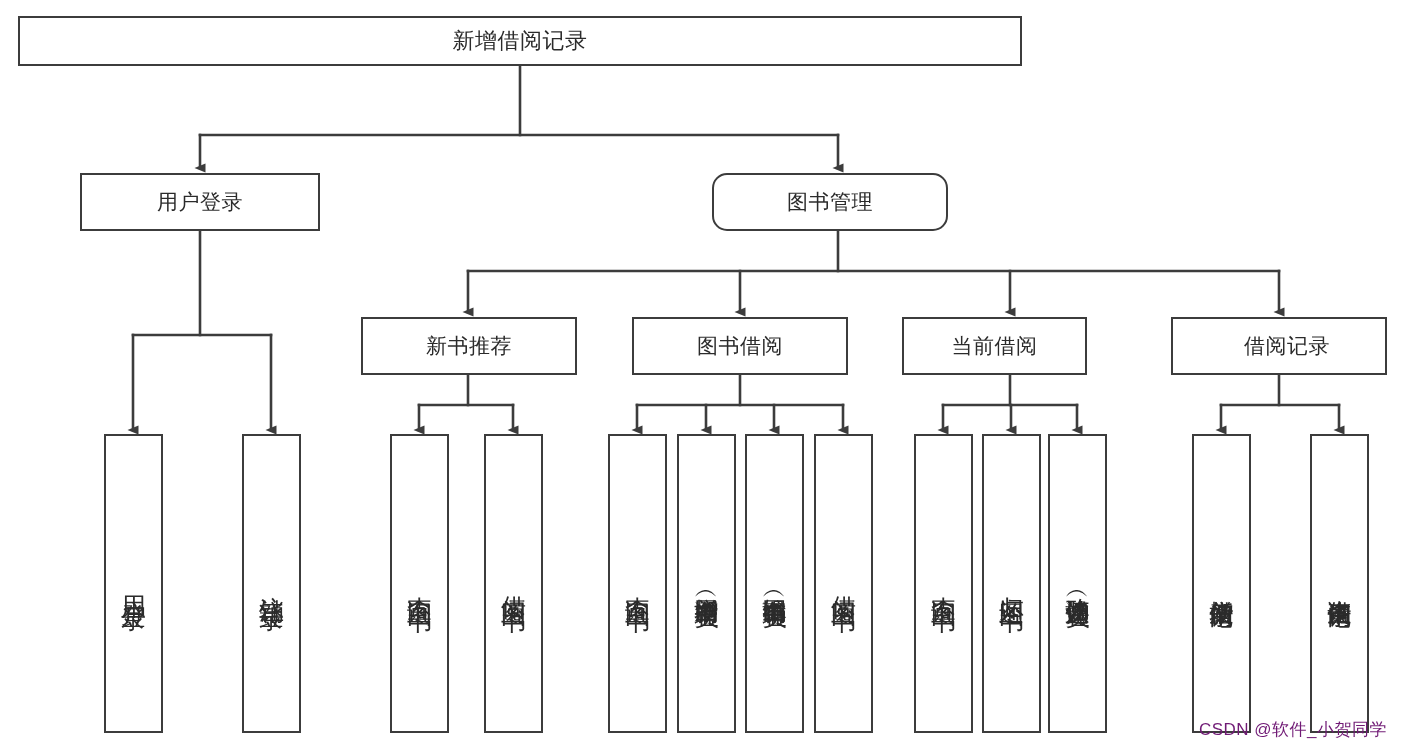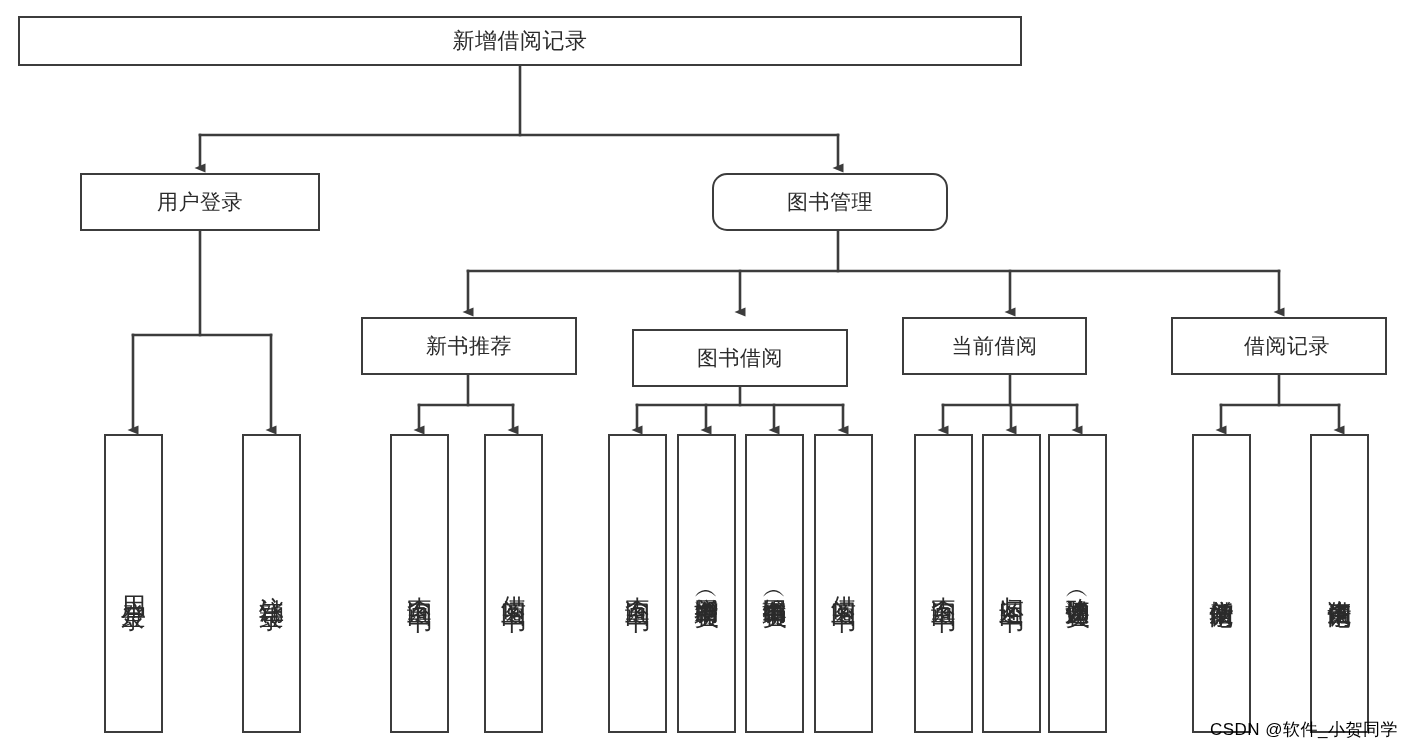--- a/index.html
+++ b/index.html
@@ -61,24 +61,24 @@
   svg.links {
     position: absolute;
     left: 0;
     top: 0;
     width: 1405px;
     height: 747px;
     pointer-events: none;
   }
   .watermark {
     position: absolute;
-    right: 7px;
+    right: 18px;
     bottom: 6px;
     font-size: 17px;
-    color: #000000;
+    color: #701a75;
     letter-spacing: 0.5px;
     white-space: nowrap;
   }
 </style>
 </head>
 <body>
 
 <div id="canvas">
 
   <svg class="links" viewBox="0 0 1405 747">
@@ -138,21 +138,21 @@
   <div class="node node-h" style="left:80px; top:173px; width:240px; height:58px;">
     <span class="lbl">用户登录</span>
   </div>
   <div class="node node-h" style="left:712px; top:173px; width:236px; height:58px;border-radius:15px;">
     <span class="lbl">图书管理</span>
   </div>
 
   <div class="node node-h" style="left:361px; top:317px; width:216px; height:58px;">
     <span class="lbl">新书推荐</span>
   </div>
-  <div class="node node-h" style="left:632px; top:329px; width:216px; height:58px;">
+  <div class="node node-h" style="left:632px; top:317px; width:216px; height:58px;">
     <span class="lbl">图书借阅</span>
   </div>
   <div class="node node-h" style="left:902px; top:317px; width:185px; height:58px;">
     <span class="lbl">当前借阅</span>
   </div>
   <div class="node node-h" style="left:1171px; top:317px; width:216px; height:58px;padding-left:16px;">
     <span class="lbl">借阅记录</span>
   </div>
 
   <div class="node node-v" style="left:104px; top:434px; width:59px; height:299px;">

